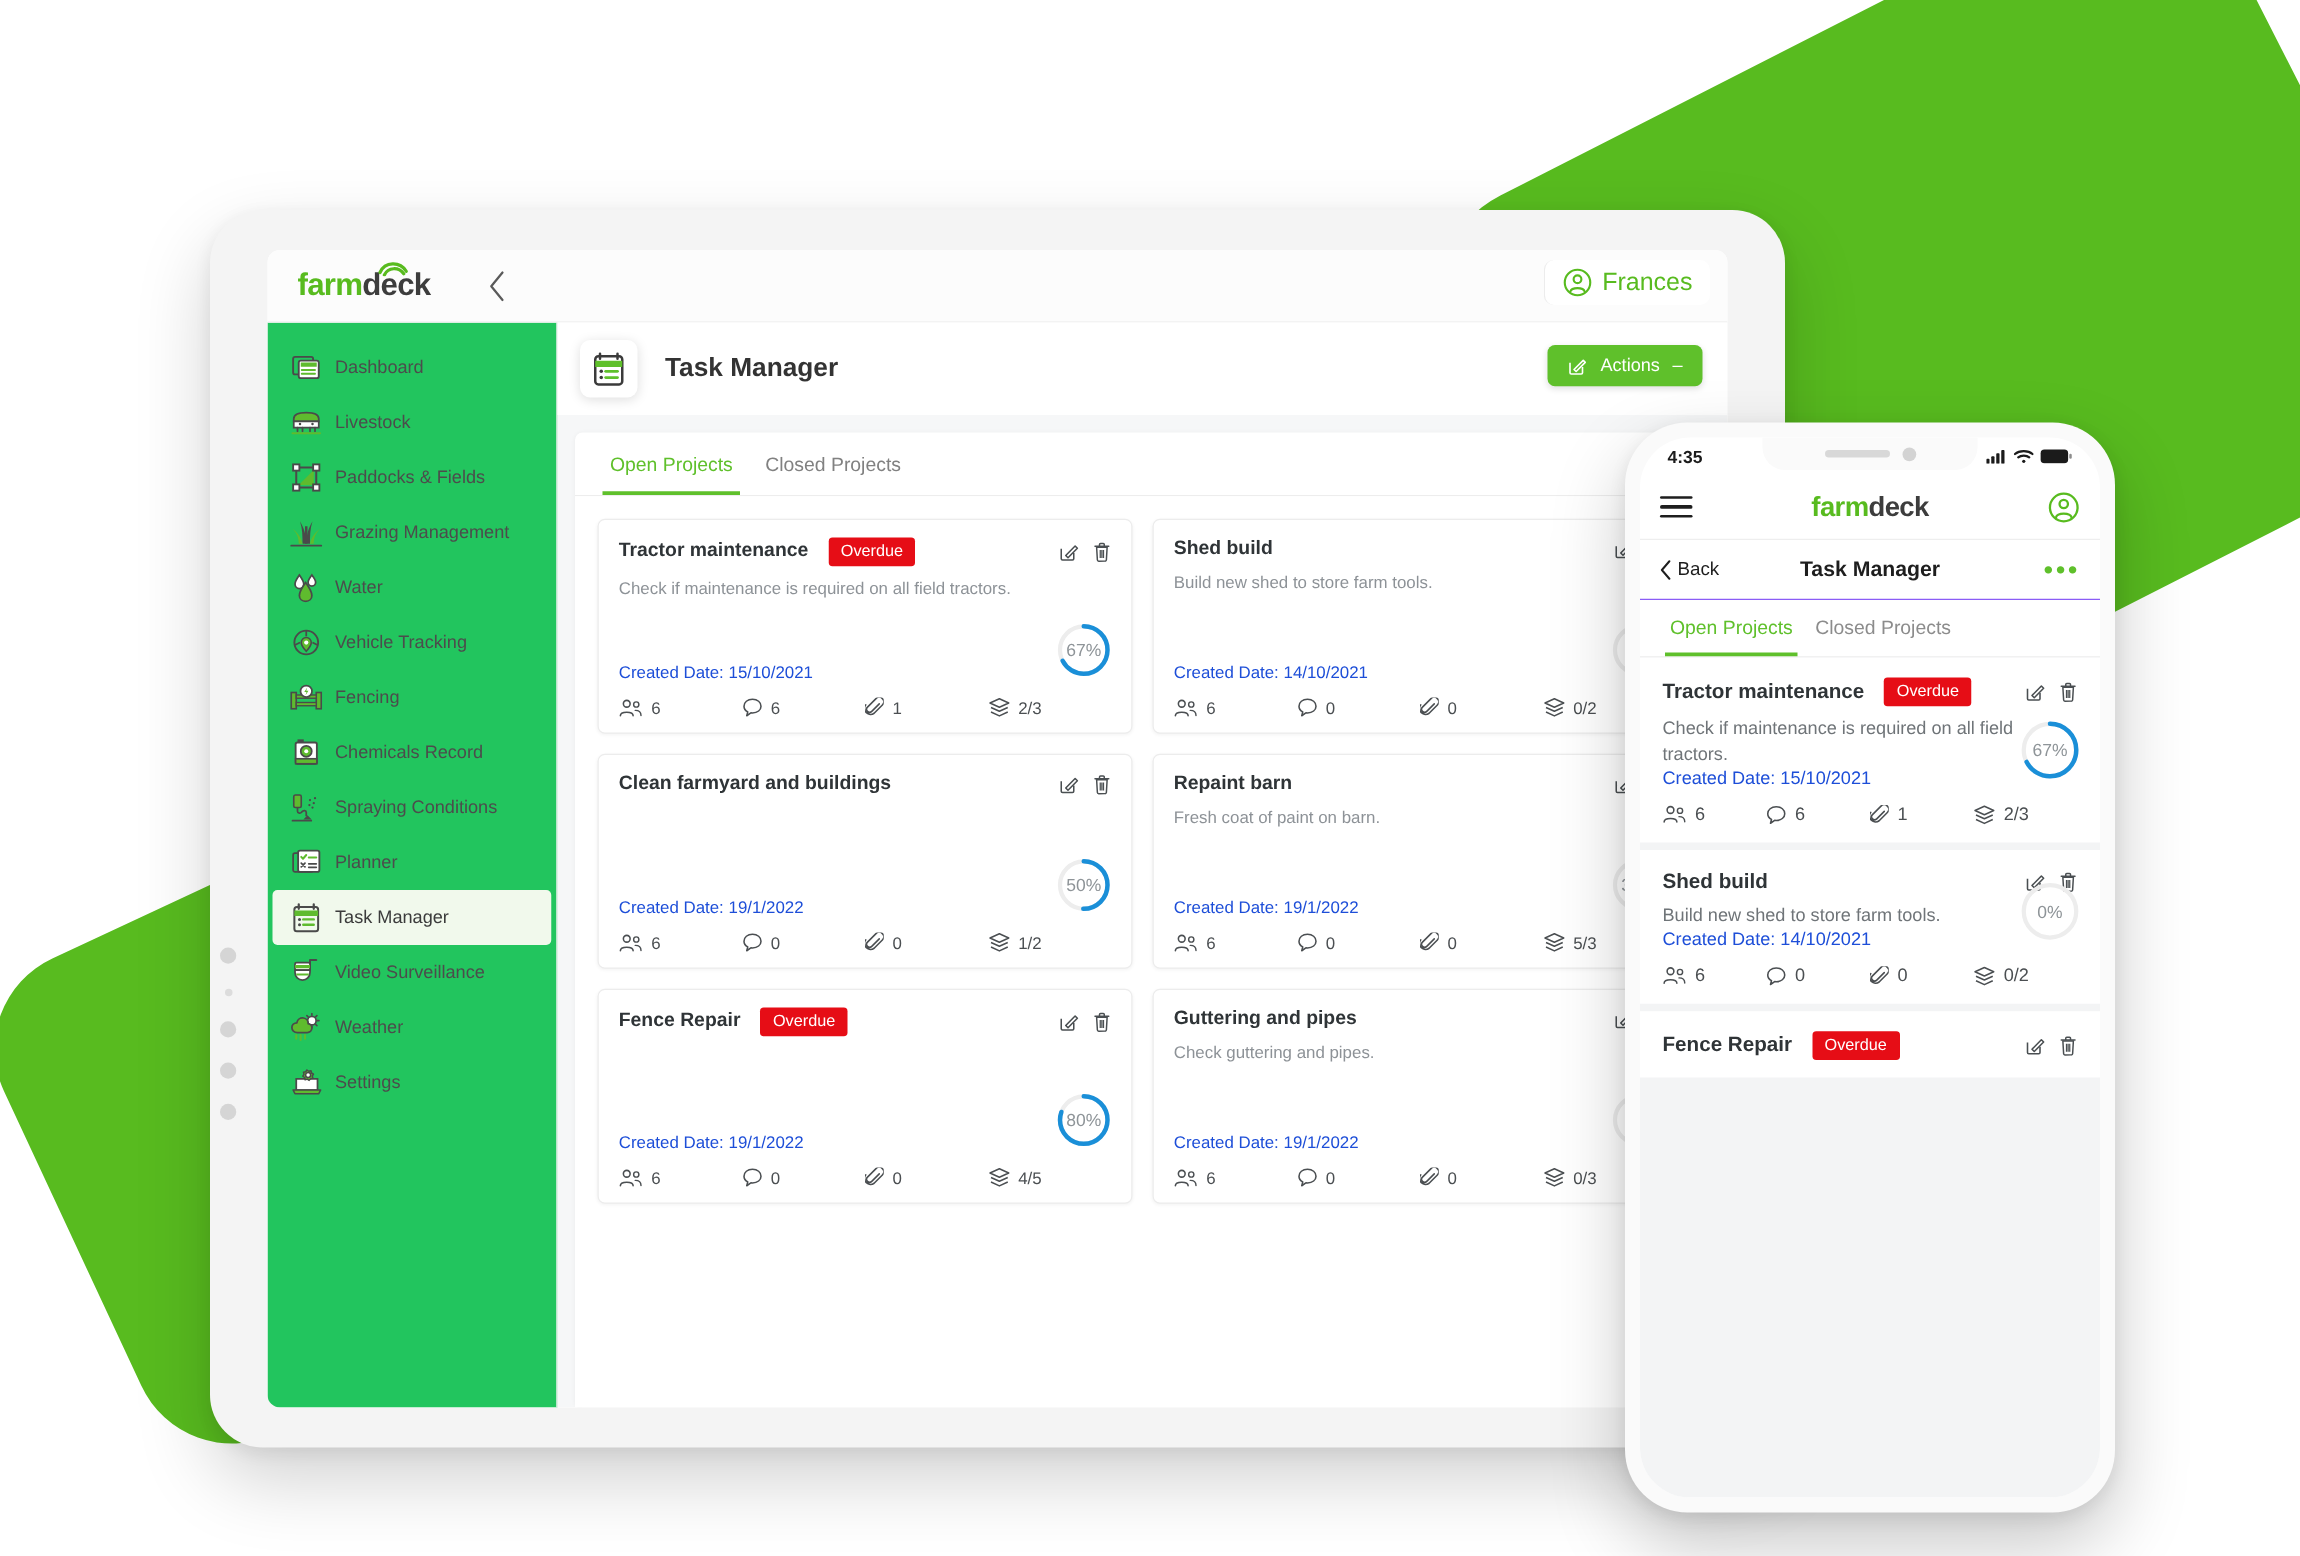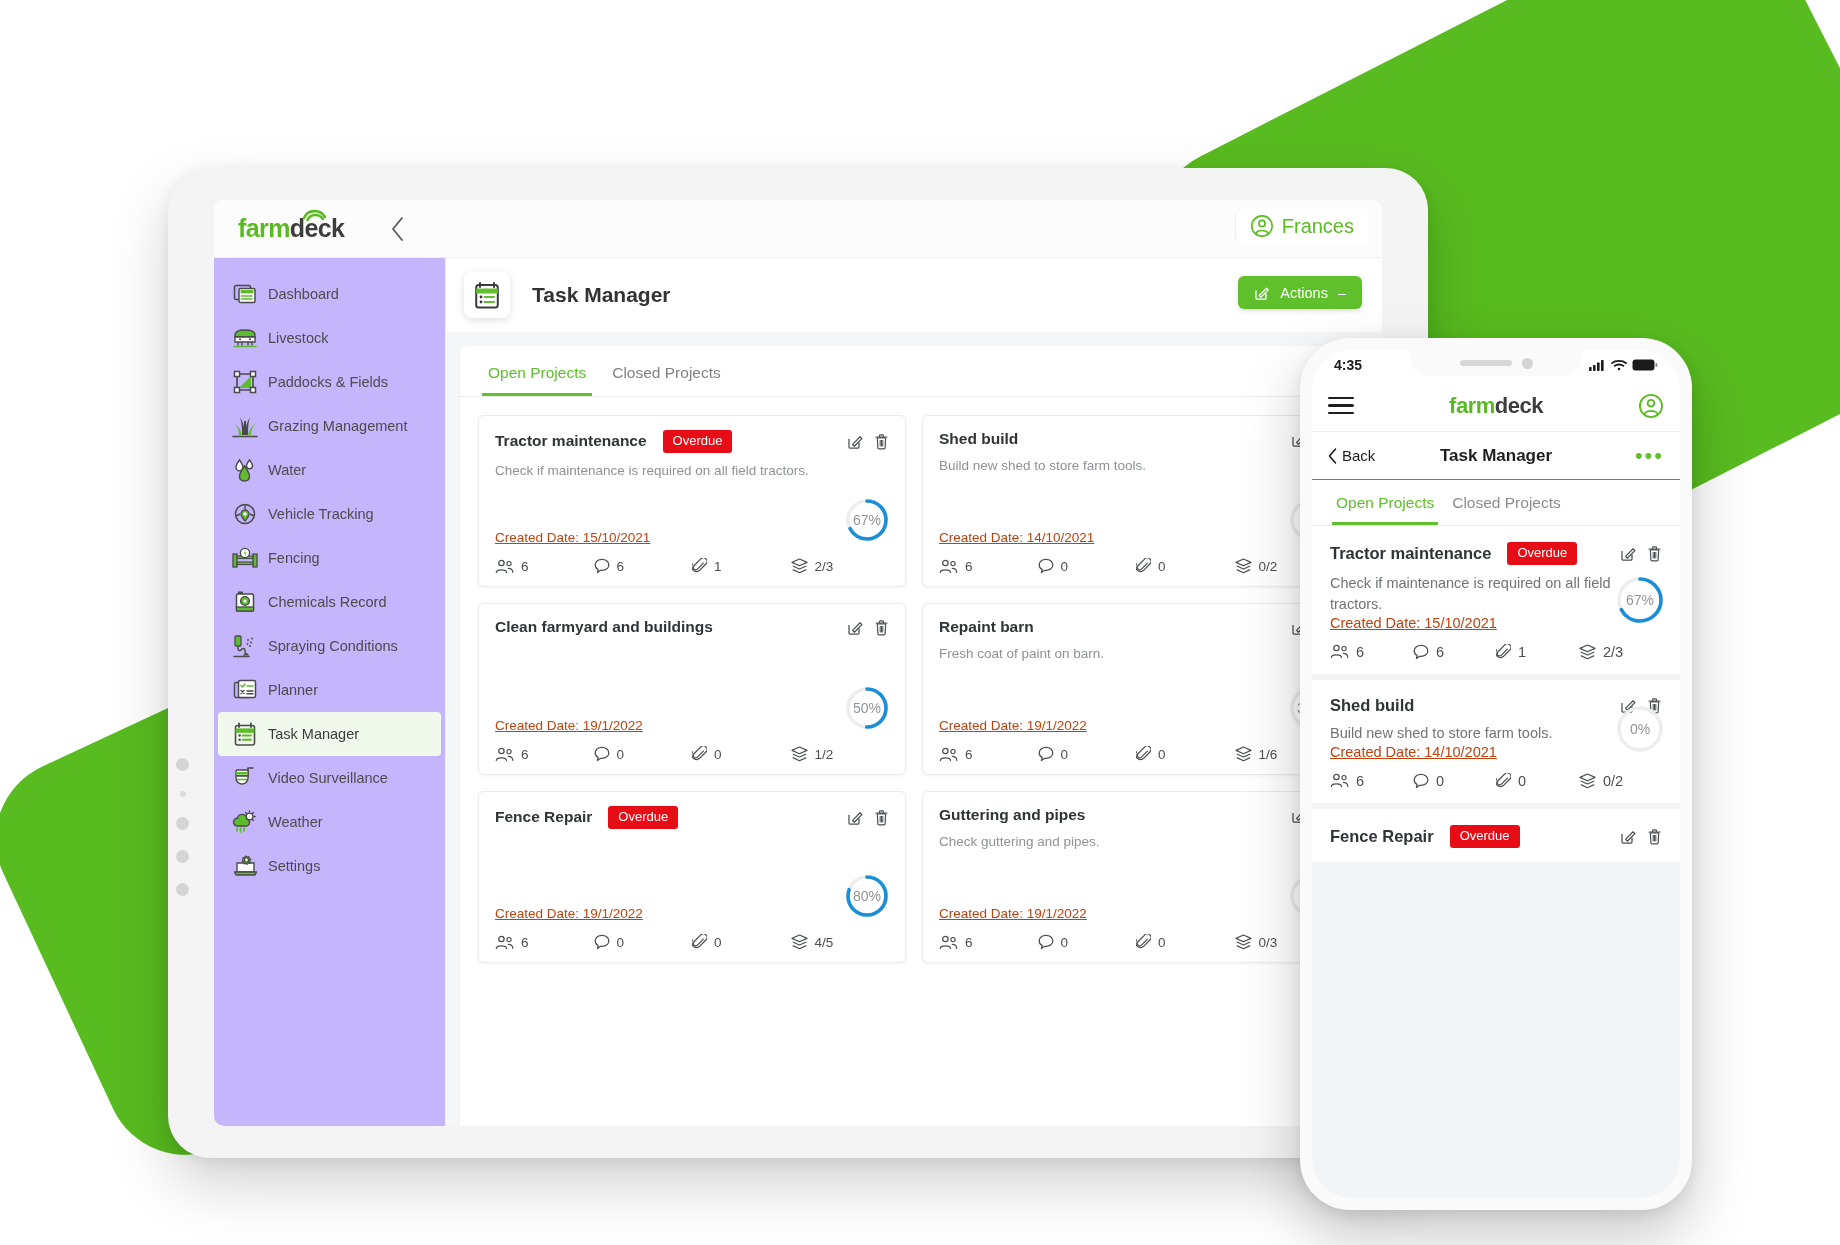--- a/index.html
+++ b/index.html
@@ -70,21 +70,21 @@
     background: #fff;
     border-left: 1px solid #ececec;
   }
   .profile-pill .pname { color: #58bb1f; font-size: 20px; }
 
   .body-row { display: flex; flex: 1 1 auto; min-height: 0; }
 
   
   .sidebar {
     width: 232px; flex: 0 0 232px;
-    background: #c4b5fd;
+    background: #22c55e;
     border-right: 1px solid #efefef;
     padding-top: 14px;
     overflow: hidden;
   }
   .nav-item {
     display: flex; align-items: center; gap: 10px;
     height: 44px; padding: 0 10px 0 14px;
     cursor: pointer;
     border-radius: 4px;
     margin: 0 4px;
@@ -139,21 +139,21 @@
   .tc-head { display: flex; align-items: center; gap: 16px; }
   .tc-title { font-size: 15.5px; font-weight: bold; color: #2f3437; }
   .tc-spacer { flex: 1 1 auto; }
   .badge-overdue {
     background: #e60d16; color: #fff; font-size: 13px;
     padding: 3px 10px; border-radius: 3px; line-height: 1.3;
   }
   .tc-icons { display: flex; gap: 10px; align-items: center; }
   .tc-desc { font-size: 13.5px; color: #8d9297; margin-top: 8px; line-height: 1.45; max-width: 86%; }
   .tc-bottom { margin-top: auto; }
-  .tc-date { font-size: 13.5px; color: #c2410c; margin-bottom: 13px; text-decoration: underline; }
+  .tc-date { font-size: 13.5px; color: #1d4ed8; margin-bottom: 13px; }
   .tc-stats { display: flex; gap: 0; }
   .stat { display: flex; align-items: center; gap: 7px; font-size: 13.5px; color: #4b4f52; width: 25%; }
   .ring { position: absolute; right: 16px; bottom: 44px; width: 44px; height: 44px; }
   .ring .pct { position: absolute; inset: 0; display: flex; align-items: center; justify-content: center; font-size: 14px; color: #8e9498; }
 
   
   .phone {
     position: absolute; left: 1300px; top: 338px;
     width: 392px; height: 872px;
     background: #fafafa;
@@ -740,21 +740,21 @@
        <span>0</span>
      </span>
         <span class="stat">
        <span>
                             <svg width="17" height="16" viewBox="0 0 17 16">
                               <path d="M8.5 1 L16 4.4 L8.5 7.8 L1 4.4 Z" fill="none" stroke="#4b4f52" stroke-width="1.2" stroke-linejoin="round"></path>
                               <path d="M1.8 8 L8.5 11 L15.2 8" fill="none" stroke="#4b4f52" stroke-width="1.2" stroke-linejoin="round"></path>
                               <path d="M1.8 11.6 L8.5 14.7 L15.2 11.6" fill="none" stroke="#4b4f52" stroke-width="1.2" stroke-linejoin="round"></path>
                             </svg>
                           </span>
-       <span>1/6</span>
+       <span>5/3</span>
      </span>
       </div>
     </div>
     <div class="ring">
       <svg width="44" height="44" viewBox="0 0 44 44">
     <circle cx="22" cy="22" r="19" fill="none" stroke="#ededed" stroke-width="3.4"></circle>
     <circle cx="22" cy="22" r="19" fill="none" stroke="#1a8fd8" stroke-width="3.6" stroke-dasharray="119.38052083641213" stroke-dashoffset="79.98494896039612" stroke-linecap="round" transform="rotate(-90 22 22)"></circle>
   </svg>
       <span class="pct">33%</span>
     </div>

